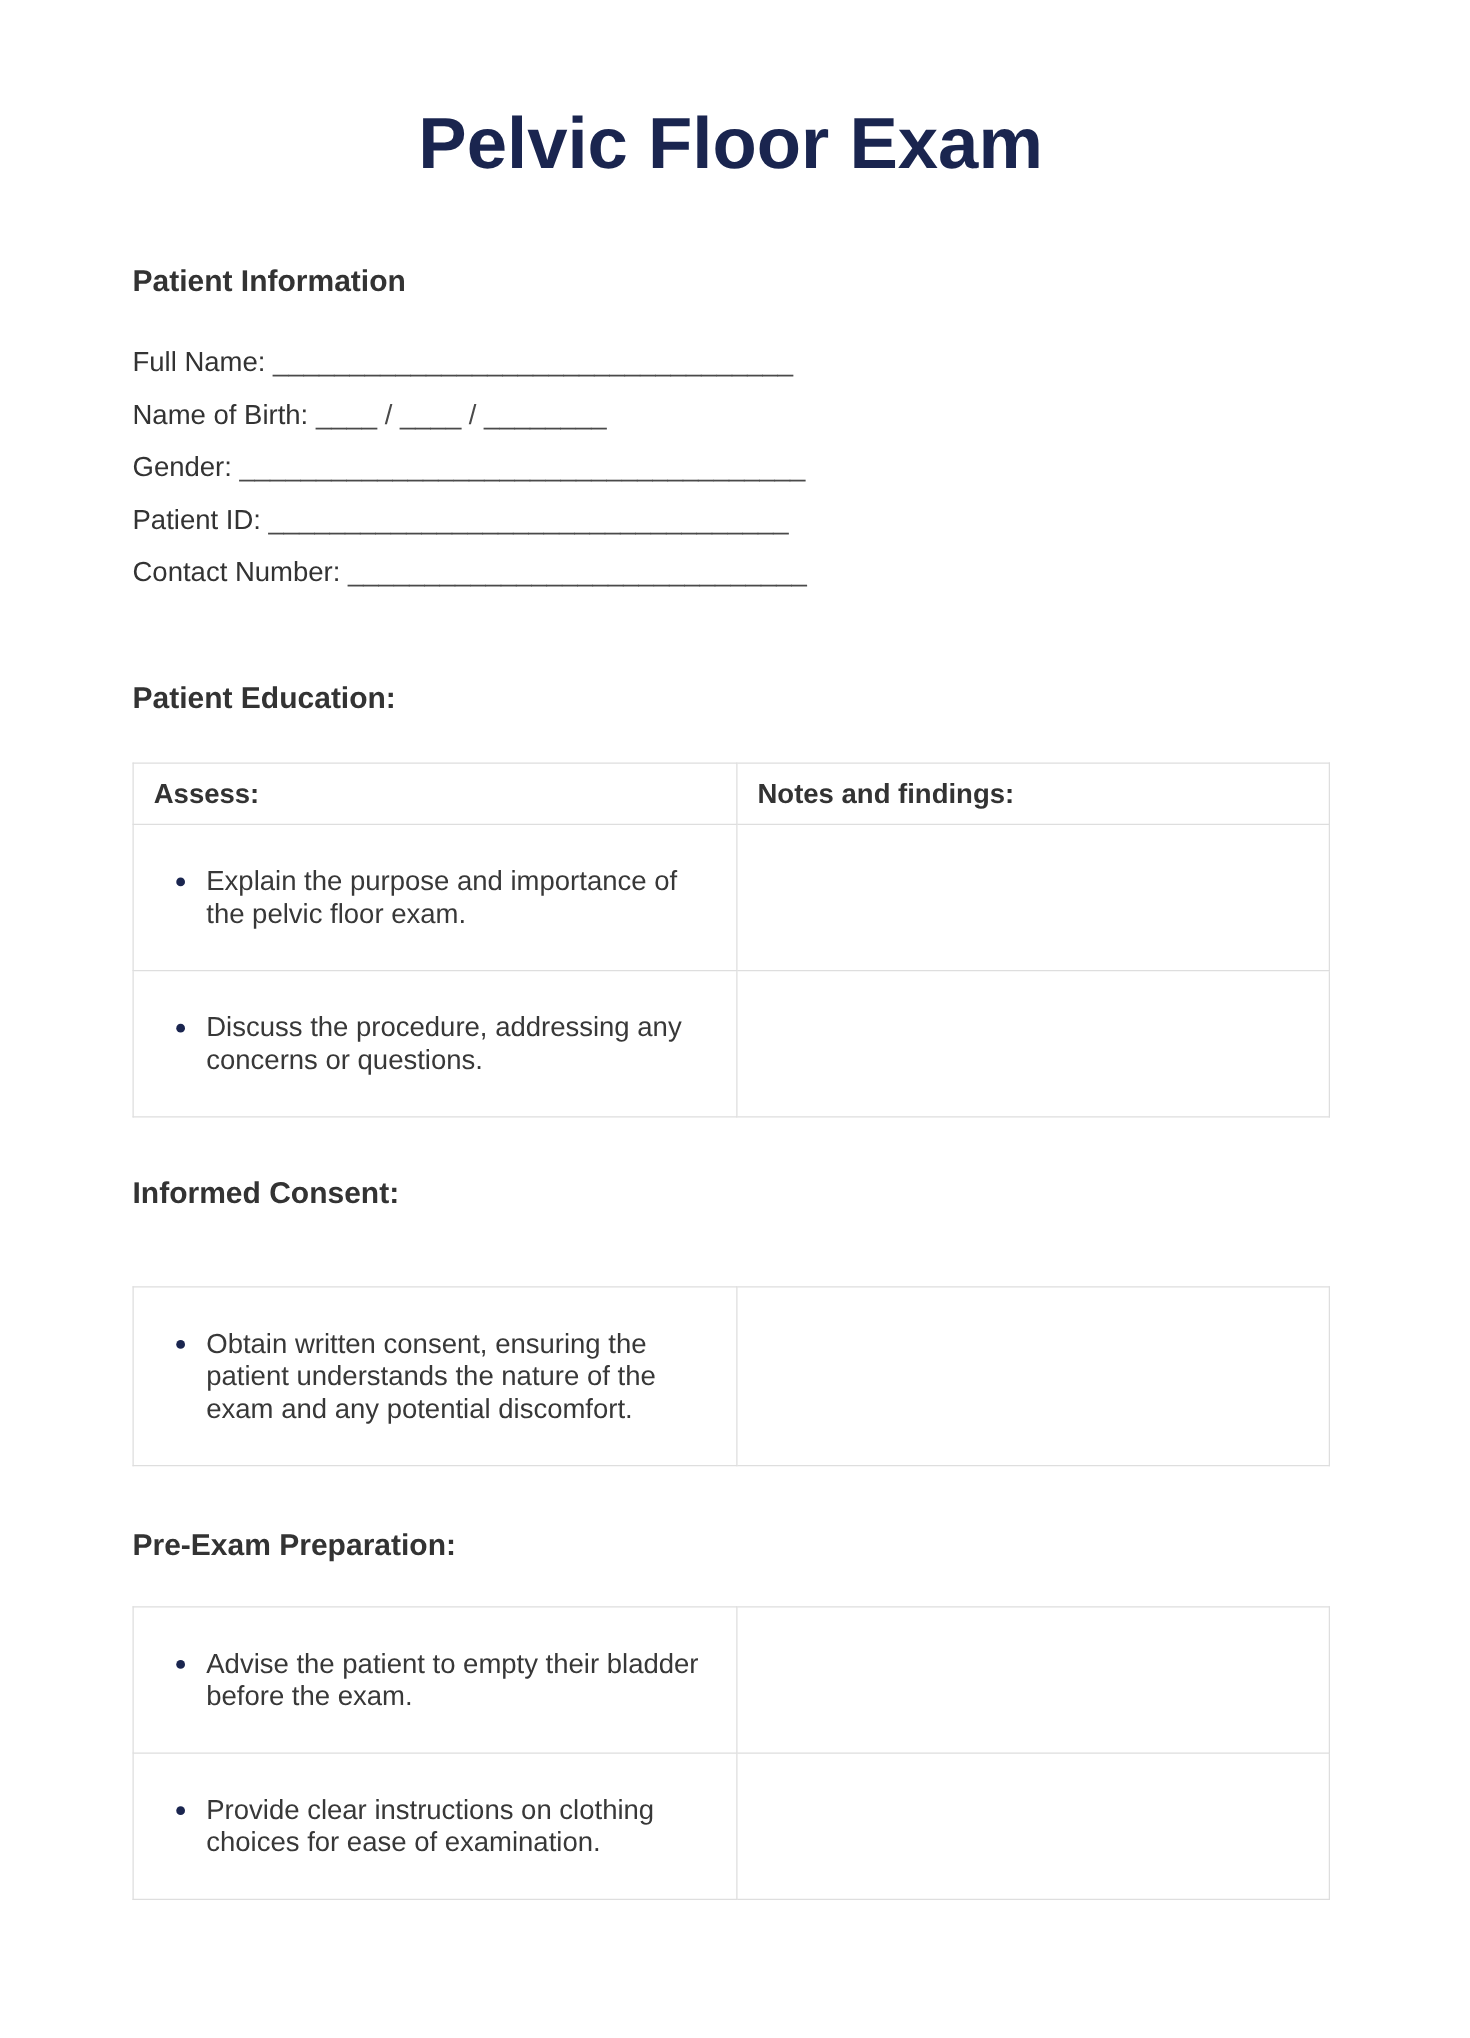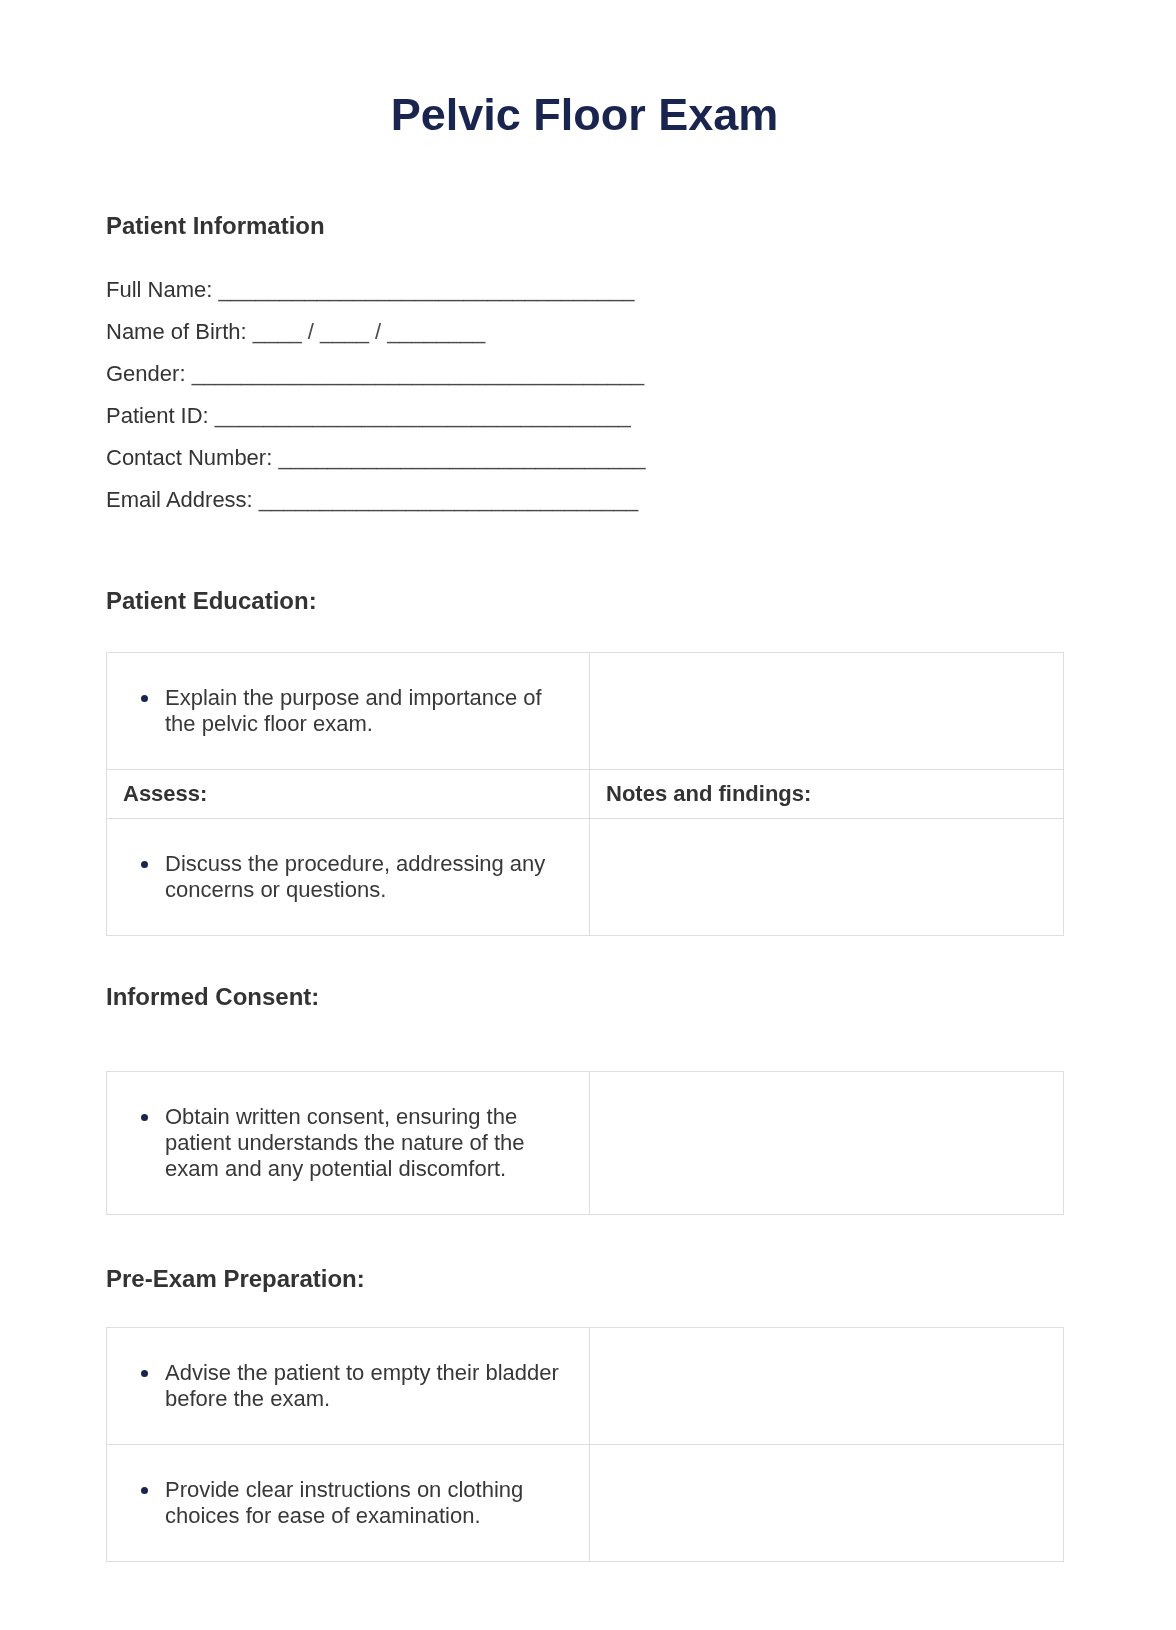--- a/index.html
+++ b/index.html
@@ -16,21 +16,21 @@
   }
   .page {
     box-sizing: border-box;
     width: 1176px;
     height: 1630px;
     padding: 0 113px 0 106px;
   }
   .doc-title {
     margin: 0;
     padding-top: 88px;
-    font-size: 45px;
+    font-size: 58px;
     line-height: 54px;
     font-weight: bold;
     text-align: center;
     color: #1a254f;
   }
   .section-heading {
     font-size: 24px;
     line-height: 28px;
     font-weight: bold;
     color: #333333;
@@ -121,46 +121,42 @@
       <span class="blank">_____________________________________</span>
     </div>
     <div class="field">
       <span>Patient ID:</span>
       <span class="blank">__________________________________</span>
     </div>
     <div class="field">
       <span>Contact Number:</span>
       <span class="blank">______________________________</span>
     </div>
-    <div class="field">
-      <span>Email Address:</span>
-      <span class="blank">_______________________________</span>
-    </div>
   </div>
 
   <h2 class="section-heading pe-heading">Patient Education:</h2>
 
   <table class="exam-table t-pe">
     <colgroup>
         <col style="width:483px">
         <col style="width:474px">
       </colgroup>
     <tbody>
         <tr>
-      <td>
-        <div class="bullet-item">
-          <span class="dot"></span>
-          <span class="item-text">Explain the purpose and importance of the pelvic floor exam.</span>
-        </div>
-      </td>
-      <td class="notes-cell"></td>
-    </tr>
-    <tr>
       <th>Assess:</th>
       <th>Notes and findings:</th>
+    </tr>
+    <tr>
+      <td>
+        <div class="bullet-item">
+          <span class="dot"></span>
+          <span class="item-text">Explain the purpose and importance of the pelvic floor exam.</span>
+        </div>
+      </td>
+      <td class="notes-cell"></td>
     </tr>
     <tr>
       <td>
         <div class="bullet-item">
           <span class="dot"></span>
           <span class="item-text">Discuss the procedure, addressing any concerns or questions.</span>
         </div>
       </td>
       <td class="notes-cell"></td>
     </tr>

